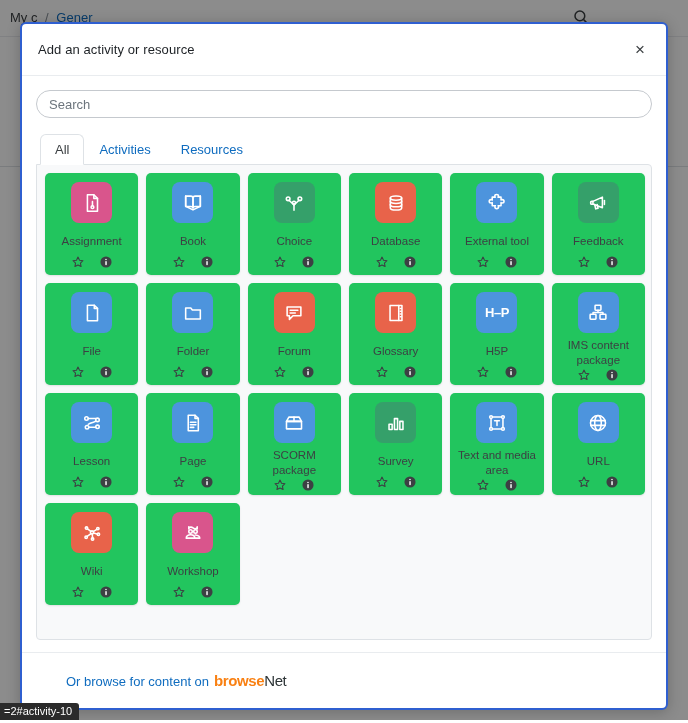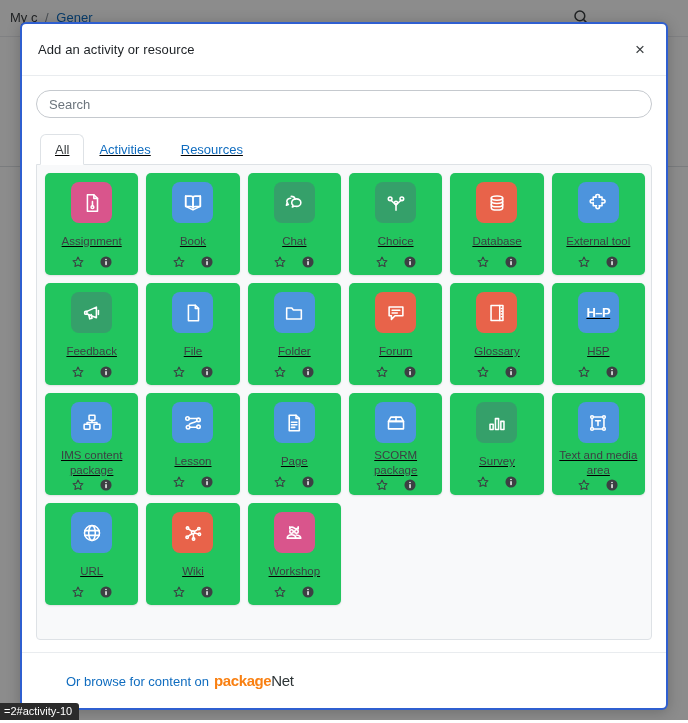--- a/index.html
+++ b/index.html
@@ -113,21 +113,20 @@
     font-family: "Liberation Sans", sans-serif;
   }
 
   .modal-body {
     flex: 1 1 auto;
     display: flex;
     flex-direction: column;
     padding: 14px 14px 0 14px;
     box-sizing: border-box;
     min-height: 0;
-    text-decoration: underline;
   }
 
   .search-wrap { flex: 0 0 auto; }
   .search-input {
     width: 100%;
     height: 28px;
     box-sizing: border-box;
     border: 1px solid #c5c9ce;
     border-radius: 14px;
     padding: 0 12px;
@@ -388,45 +387,20 @@
                   <circle cx="12" cy="12" r="9.5" fill="#3c4043"></circle>
                   <circle cx="12" cy="7.6" r="1.35" fill="#fff"></circle>
                   <rect x="10.8" y="10.2" width="2.5" height="7.2" rx="1.2" fill="#fff"></rect>
                 </svg>
               </span>
             </div>
           </div>
           <div class="card">
             <div class="card-icon" style="background: rgb(53, 160, 106);">
               <svg viewBox="0 0 24 24" width="22" height="22" fill="none" stroke="#fff" stroke-width="1.7" stroke-linecap="round" stroke-linejoin="round">
-                <path d="M14.5 7.5c2.7 0 5 1.8 5 4.1 0 2.3-2.3 4.1-5 4.1-.6 0-1.2-.1-1.7-.3l-2.6.9.7-2.1c-.9-.7-1.4-1.7-1.4-2.6 0-2.3 2.3-4.1 5-4.1z"></path>
-                <path d="M9 4.8c2.1 0 3.9 1.3 4.3 3"></path>
-                <path d="M5.2 12.3c-.6-.5-1-1.3-1-2.1 0-1.9 1.9-3.4 4.2-3.4"></path>
-                <path d="M4.3 12.6l-.6 1.8 2.2-.8"></path>
-              </svg>
-            </div>
-            <div class="card-name">Chat</div>
-            <div class="card-actions">
-              <span class="act">
-                <svg viewBox="0 0 24 24" width="14" height="14" fill="none" stroke="#3c4043" stroke-width="1.8" stroke-linejoin="round">
-                  <path d="M12 3.6l2.6 5.4 5.9.8-4.3 4.1 1.1 5.9L12 17l-5.3 2.8 1.1-5.9L3.5 9.8l5.9-.8z"></path>
-                </svg>
-              </span>
-              <span class="act">
-                <svg viewBox="0 0 24 24" width="14" height="14">
-                  <circle cx="12" cy="12" r="9.5" fill="#3c4043"></circle>
-                  <circle cx="12" cy="7.6" r="1.35" fill="#fff"></circle>
-                  <rect x="10.8" y="10.2" width="2.5" height="7.2" rx="1.2" fill="#fff"></rect>
-                </svg>
-              </span>
-            </div>
-          </div>
-          <div class="card">
-            <div class="card-icon" style="background: rgb(53, 160, 106);">
-              <svg viewBox="0 0 24 24" width="22" height="22" fill="none" stroke="#fff" stroke-width="1.7" stroke-linecap="round" stroke-linejoin="round">
                 <path d="M12 20v-6"></path>
                 <path d="M12 14L6.5 9"></path>
                 <path d="M12 14l5.5-5"></path>
                 <circle cx="5.6" cy="7.4" r="2"></circle>
                 <circle cx="18.4" cy="7.4" r="2"></circle>
                 <circle cx="12" cy="11.6" r="1.6"></circle>
               </svg>
             </div>
             <div class="card-name">Choice</div>
             <div class="card-actions">
@@ -876,21 +850,21 @@
           <div class="card empty"></div>
         </div>
     </div>
 
   </div>
 
   <div class="modal-footer">
     <a class="browse-link">
       <span>Or browse for content on</span>
       <span class="moodlenet-logo">
-        <span class="mn-moodle">package</span>
+        <span class="mn-moodle">browse</span>
           <span class="mn-net">Net</span>
       </span>
     </a>
   </div>
 
 </div>
 
 <div class="bottom-edge"></div>
 <div class="status-url">=2#activity-10</div>
 

